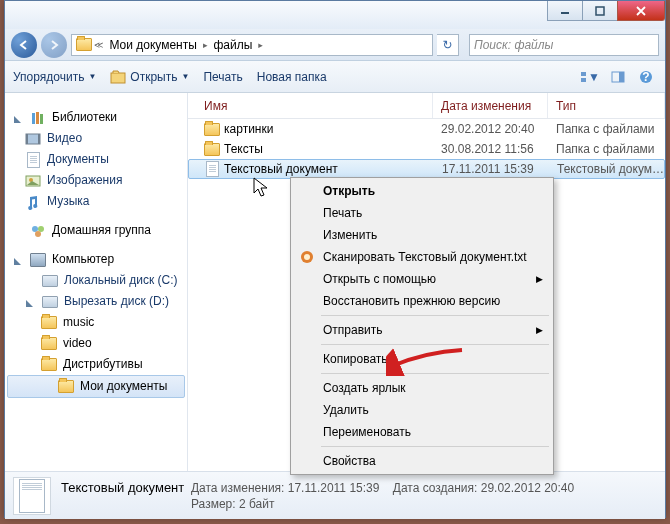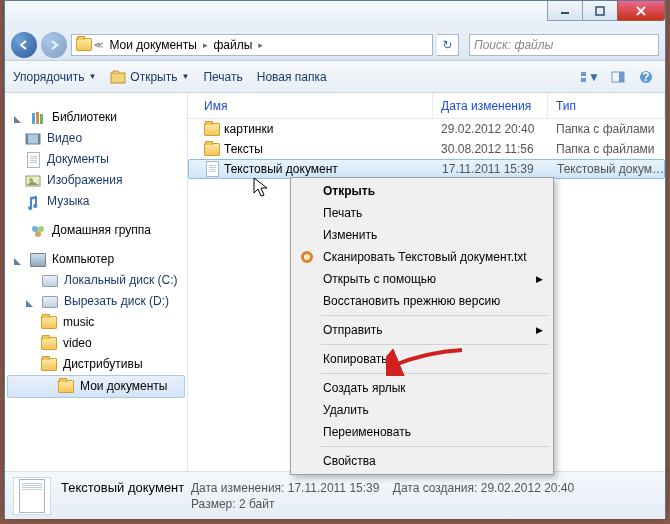--- a/index.html
+++ b/index.html
@@ -33,21 +33,21 @@
   .nav { width: 190px; border-right: 1px solid #e0e6ee; padding: 14px 0; overflow: hidden; }
   .nav-group { margin-bottom: 8px; }
   .nav-item { display: flex; align-items: center; padding: 2px 8px 2px 20px; gap: 6px; color: #1a3a6a; line-height: 17px; }
   .nav-item.head { padding-left: 8px; color: #000; }
   .nav-item.sub { padding-left: 36px; color: #000; }
   .nav-item.sel { background: linear-gradient(to bottom, #e8f0fa, #d4e4f7); border: 1px solid #a8c8e8; border-radius: 2px; margin: 0 2px; padding-left: 50px; }
   .nav-icon { width: 16px; height: 16px; flex-shrink: 0; display: inline-flex; align-items: center; justify-content: center; }
   .expand { display: inline-block; width: 11px; height: 11px; }
 
   .main { flex: 1; display: flex; flex-direction: column; }
-  .cols { display: flex; height: 26px; align-items: center; border-bottom: 1px solid #e4e8ee; color: #1d4ed8; }
+  .cols { display: flex; height: 26px; align-items: center; border-bottom: 1px solid #e4e8ee; color: #7f1d1d; }
   .col { padding: 0 8px; border-right: 1px solid #e8ecf2; height: 100%; display: flex; align-items: center; }
   .col.name { width: 245px; padding-left: 16px; }
   .col.date { width: 115px; }
   .col.type { flex: 1; }
   .rows { flex: 1; }
   .row { display: flex; height: 20px; align-items: center; }
   .row .c { overflow: hidden; white-space: nowrap; }
   .row .c.name { width: 245px; padding-left: 16px; display: flex; align-items: center; gap: 4px; }
   .row .c.date { width: 115px; padding-left: 8px; color: #555; }
   .row .c.type { flex: 1; padding-left: 8px; color: #555; }

